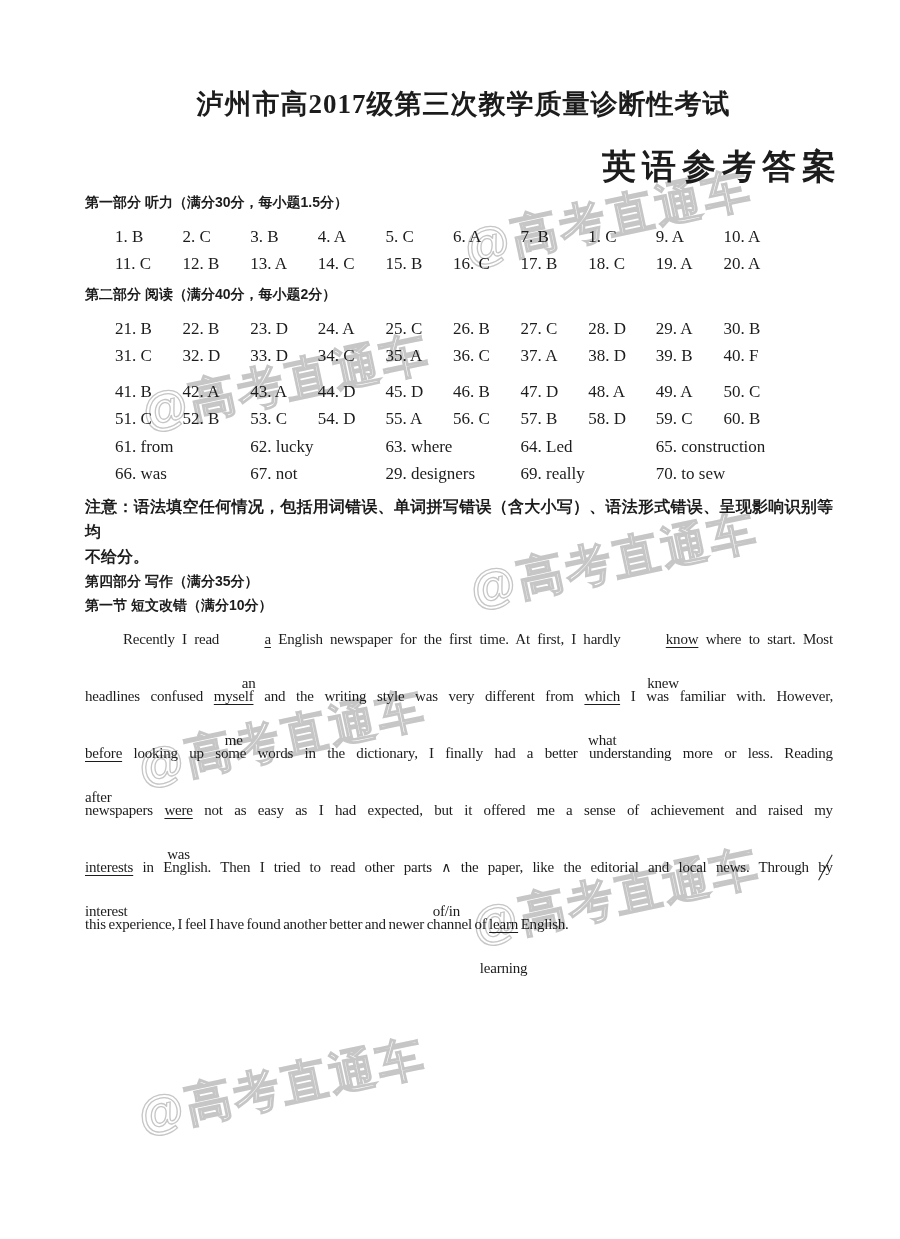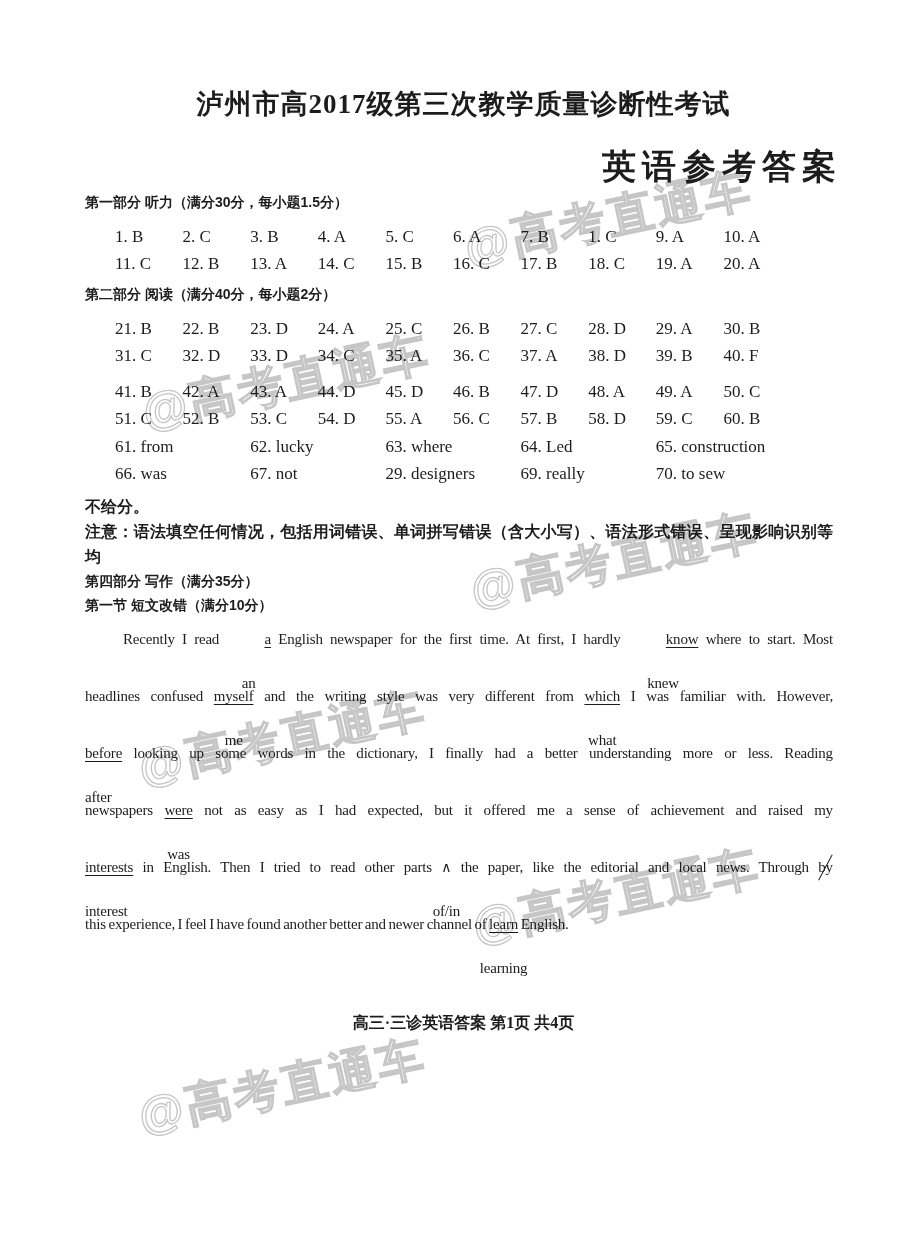--- a/index.html
+++ b/index.html
@@ -237,33 +237,32 @@
         <div class="ans-row cols5">
           <span class="ans">66. was</span>
           <span class="ans">67. not</span>
           <span class="ans">29. designers</span>
           <span class="ans">69. really</span>
           <span class="ans">70. to sew</span>
         </div>
       </div>
 
     <div class="note">
+        <div class="nline stretch">注意：语法填空任何情况，包括用词错误、单词拼写错误（含大小写）、语法形式错误、呈现影响识别等均</div>
         <div class="nline">不给分。</div>
-        <div class="nline stretch">注意：语法填空任何情况，包括用词错误、单词拼写错误（含大小写）、语法形式错误、呈现影响识别等均</div>
       </div>
 
     <h3 class="sec sec-p4">第四部分 写作（满分35分）</h3>
     <h3 class="sec sec-s1">第一节 短文改错（满分10分）</h3>
 
     <div class="essay">
         <div class="essay-line indent"><span class="tok">Recently</span> <span class="tok">I</span> <span class="tok">read</span> <span class="tok"><span class="word u">a</span><span class="corr">an</span></span> <span class="tok">English</span> <span class="tok">newspaper</span> <span class="tok">for</span> <span class="tok">the</span> <span class="tok">first</span> <span class="tok">time.</span> <span class="tok">At</span> <span class="tok">first,</span> <span class="tok">I</span> <span class="tok">hardly</span> <span class="tok"><span class="word u">know</span><span class="corr">knew</span></span> <span class="tok">where</span> <span class="tok">to</span> <span class="tok">start.</span> <span class="tok">Most</span> </div>
         <div class="essay-line"><span class="tok">headlines</span> <span class="tok">confused</span> <span class="tok"><span class="word u">myself</span><span class="corr">me</span></span> <span class="tok">and</span> <span class="tok">the</span> <span class="tok">writing</span> <span class="tok">style</span> <span class="tok">was</span> <span class="tok">very</span> <span class="tok">different</span> <span class="tok">from</span> <span class="tok"><span class="word u">which</span><span class="corr">what</span></span> <span class="tok">I</span> <span class="tok">was</span> <span class="tok">familiar</span> <span class="tok">with.</span> <span class="tok">However,</span> </div>
         <div class="essay-line"><span class="tok"><span class="word u">before</span><span class="corr left">after</span></span> <span class="tok">looking</span> <span class="tok">up</span> <span class="tok">some</span> <span class="tok">words</span> <span class="tok">in</span> <span class="tok">the</span> <span class="tok">dictionary,</span> <span class="tok">I</span> <span class="tok">finally</span> <span class="tok">had</span> <span class="tok">a</span> <span class="tok">better</span> <span class="tok">understanding</span> <span class="tok">more</span> <span class="tok">or</span> <span class="tok">less.</span> <span class="tok">Reading</span> </div>
         <div class="essay-line"><span class="tok">newspapers</span> <span class="tok"><span class="word u">were</span><span class="corr">was</span></span> <span class="tok">not</span> <span class="tok">as</span> <span class="tok">easy</span> <span class="tok">as</span> <span class="tok">I</span> <span class="tok">had</span> <span class="tok">expected,</span> <span class="tok">but</span> <span class="tok">it</span> <span class="tok">offered</span> <span class="tok">me</span> <span class="tok">a</span> <span class="tok">sense</span> <span class="tok">of</span> <span class="tok">achievement</span> <span class="tok">and</span> <span class="tok">raised</span> <span class="tok">my</span> </div>
         <div class="essay-line"><span class="tok"><span class="word u">interests</span><span class="corr left">interest</span></span> <span class="tok">in</span> <span class="tok">English.</span> <span class="tok">Then</span> <span class="tok">I</span> <span class="tok">tried</span> <span class="tok">to</span> <span class="tok">read</span> <span class="tok">other</span> <span class="tok">parts</span> <span class="tok"><span class="word caret">∧</span><span class="corr">of/in</span></span> <span class="tok">the</span> <span class="tok">paper,</span> <span class="tok">like</span> <span class="tok">the</span> <span class="tok">editorial</span> <span class="tok">and</span> <span class="tok">local</span> <span class="tok">news.</span> <span class="tok">Through</span> <span class="tok"><span class="word strike">by</span></span> </div>
         <div class="essay-line nojust"><span class="tok">this</span> <span class="tok">experience,</span> <span class="tok">I</span> <span class="tok">feel</span> <span class="tok">I</span> <span class="tok">have</span> <span class="tok">found</span> <span class="tok">another</span> <span class="tok">better</span> <span class="tok">and</span> <span class="tok">newer</span> <span class="tok">channel</span> <span class="tok">of</span> <span class="tok"><span class="word u">learn</span><span class="corr">learning</span></span> <span class="tok">English.</span> </div>
       </div>
 
 
-    <div class="footer">高三·三诊英语答案 第1页 共4页</div>
 
   </div>
 </div>
 
 </body></html>

